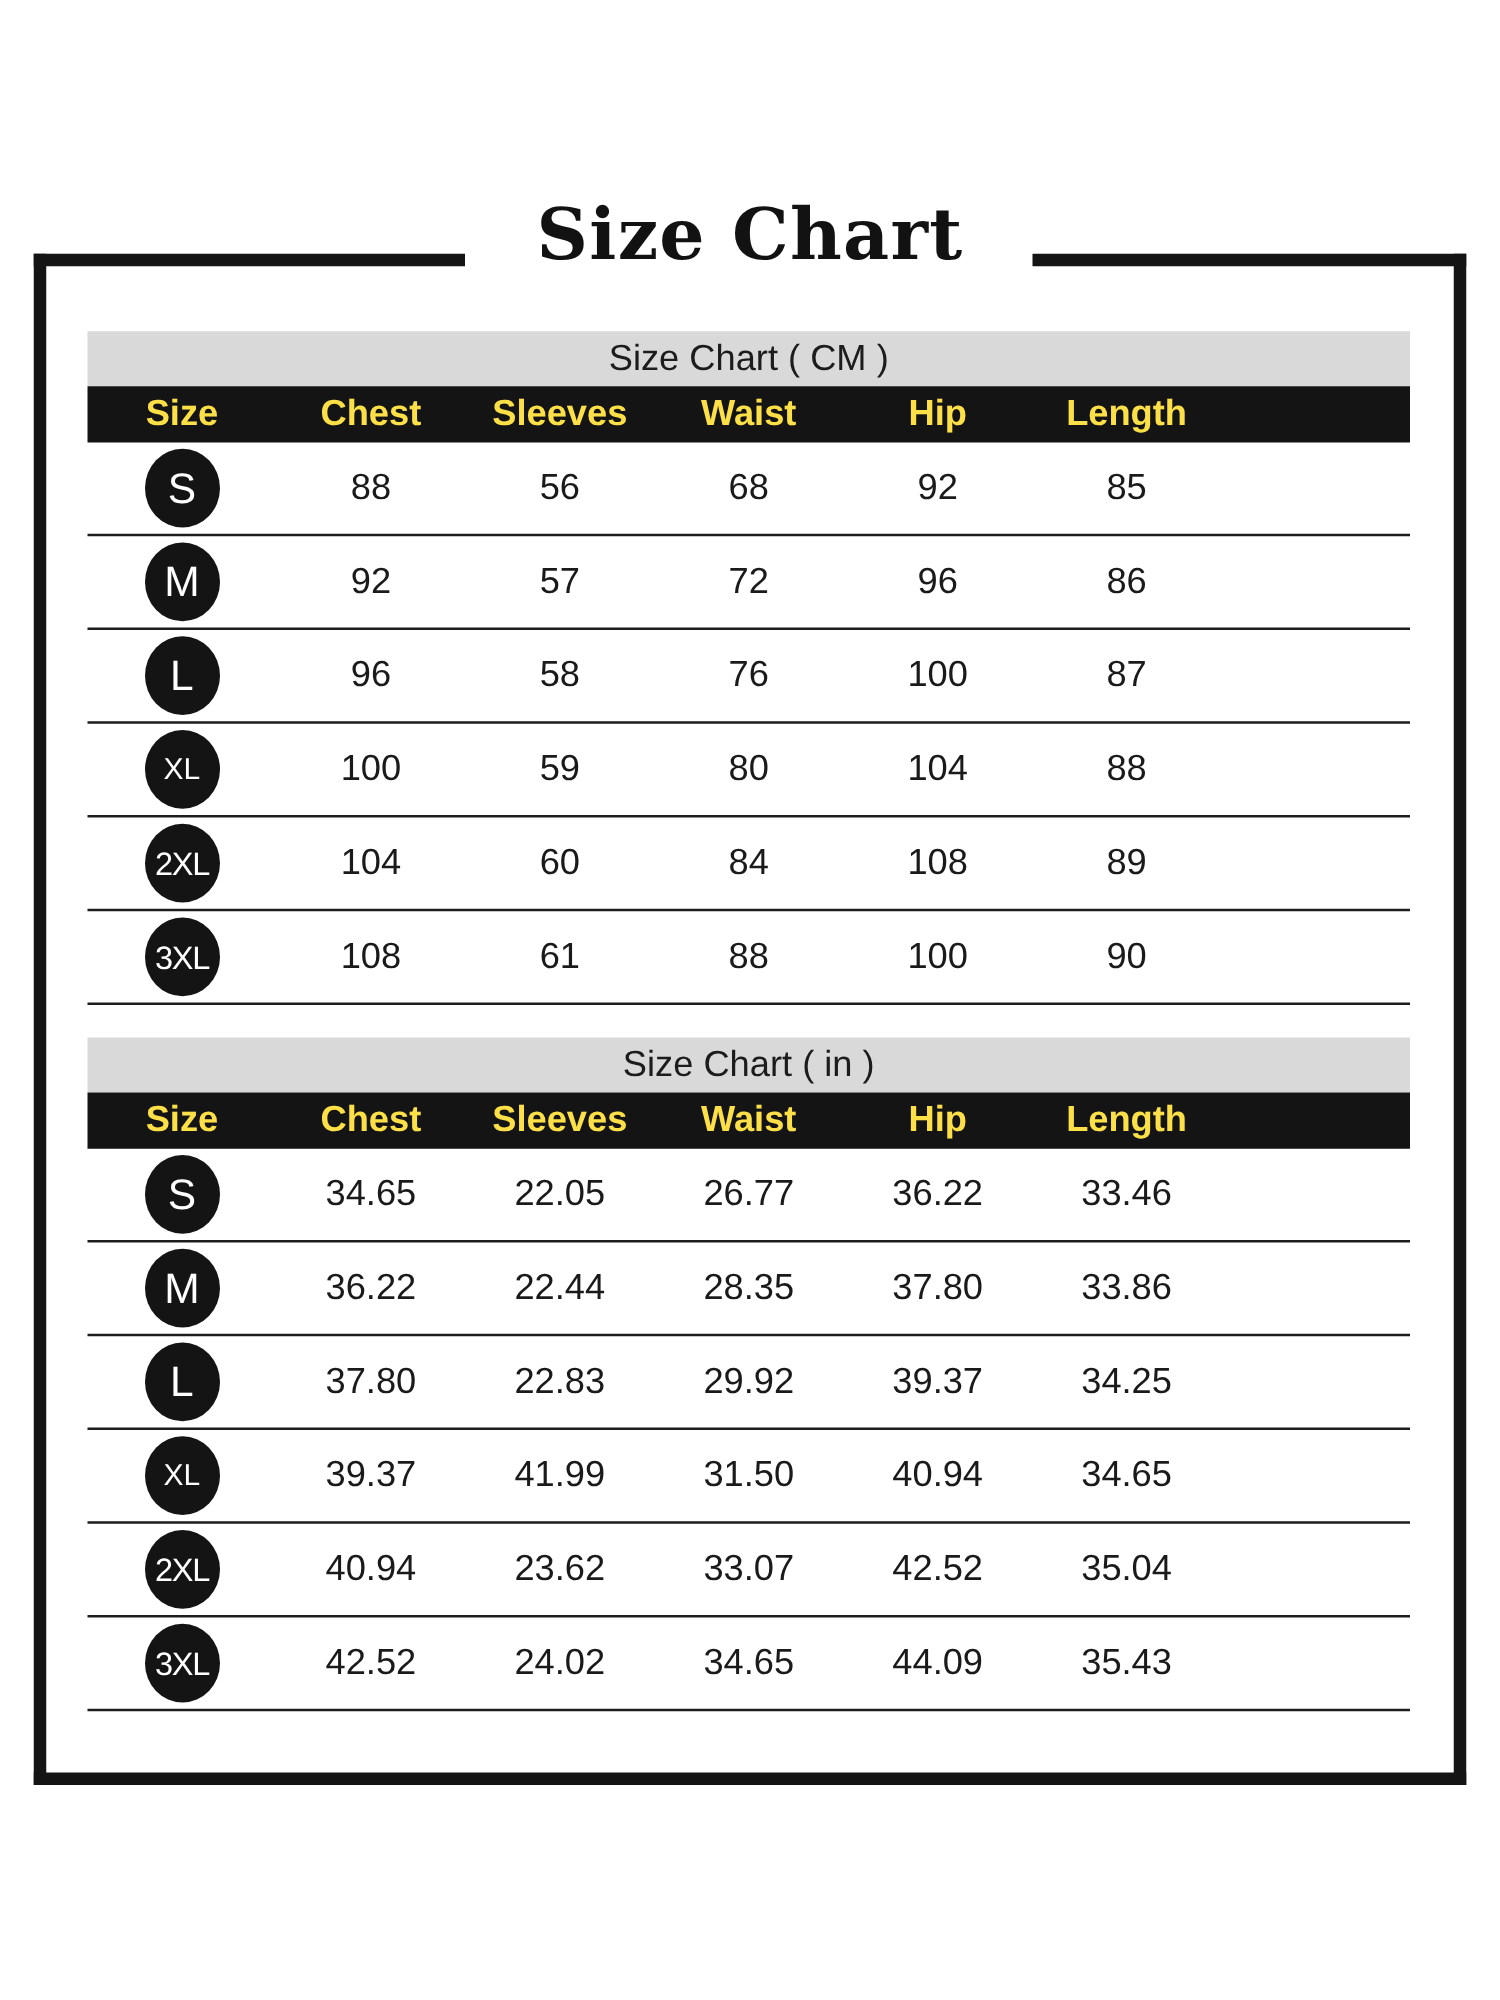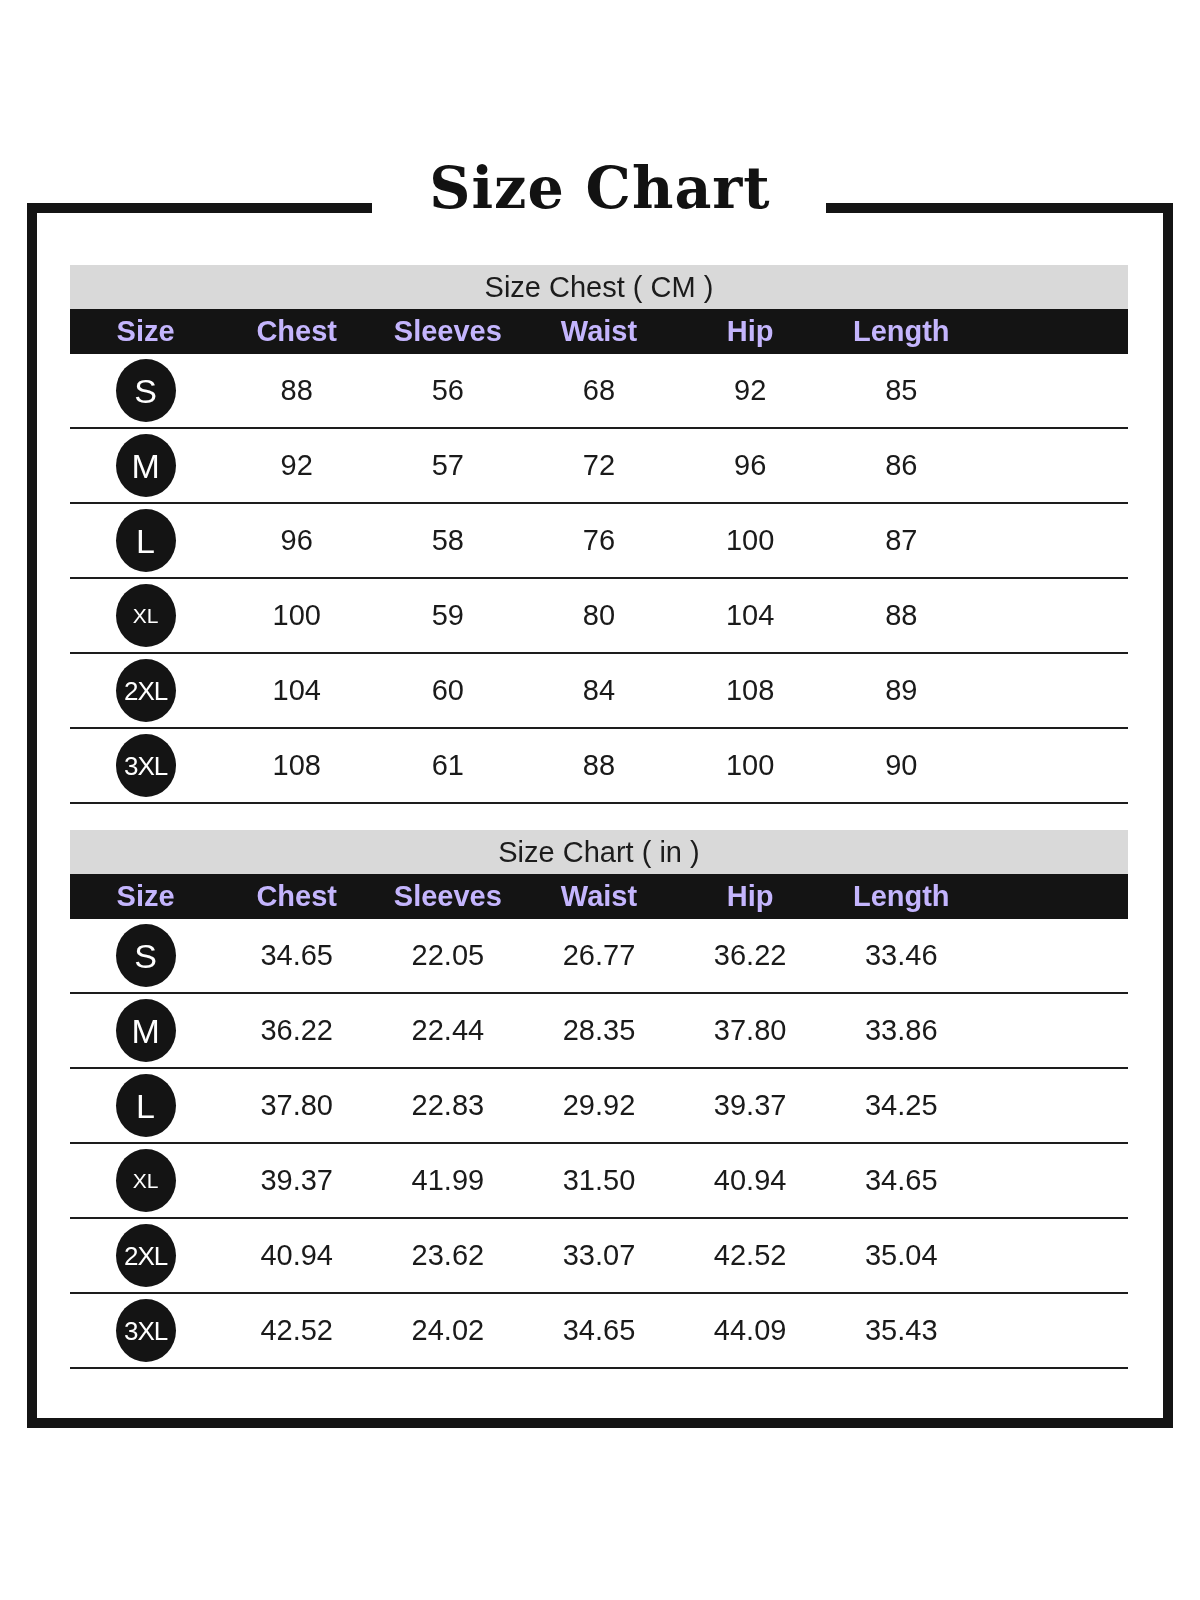--- a/index.html
+++ b/index.html
@@ -61,21 +61,21 @@
   }
   .thead {
     height: 45px;
     background: #141414;
     display: flex;
     align-items: center;
   }
   .th {
     flex: 0 0 14.2857%;
     text-align: center;
-    color: #c4b5fd;
+    color: #fde047;
     font-weight: bold;
     font-size: 29px;
   }
   .row {
     height: 75px;
     display: flex;
     align-items: center;
     box-sizing: border-box;
     border-bottom: 2px solid #1d1d1d;
   }
@@ -91,21 +91,21 @@
     justify-content: center;
     width: 60px;
     height: 63px;
     border-radius: 50%;
     background: #141414;
     color: #ffffff;
     vertical-align: middle;
   }
   .badge-label { line-height: 1; }
   .badge-label.len1 { font-size: 34px; }
-  .badge-label.len2 { font-size: 21px; }
+  .badge-label.len2 { font-size: 24px; }
   .badge-label.len3 { font-size: 26px; letter-spacing: -1px; }
   .footer {
     position: absolute;
     left: 70px;
     top: 1372px;
     width: 1058px;
     height: 44px;
     line-height: 44px;
     text-align: center;
     font-size: 27px;
@@ -116,21 +116,21 @@
 <body>
 
 <div class="page">
 
   <h1 class="title">Size Chart</h1>
   <div class="title-rule left"></div>
   <div class="title-rule right"></div>
   <div class="frame"></div>
 
   <section class="tbl cm">
-    <div class="subtitle">Size Chest ( CM )</div>
+    <div class="subtitle">Size Chart ( CM )</div>
     <div class="thead">
       <div class="th">Size</div>
       <div class="th">Chest</div>
       <div class="th">Sleeves</div>
       <div class="th">Waist</div>
       <div class="th">Hip</div>
       <div class="th">Length</div>
       <div class="th"></div>
     </div>
 

